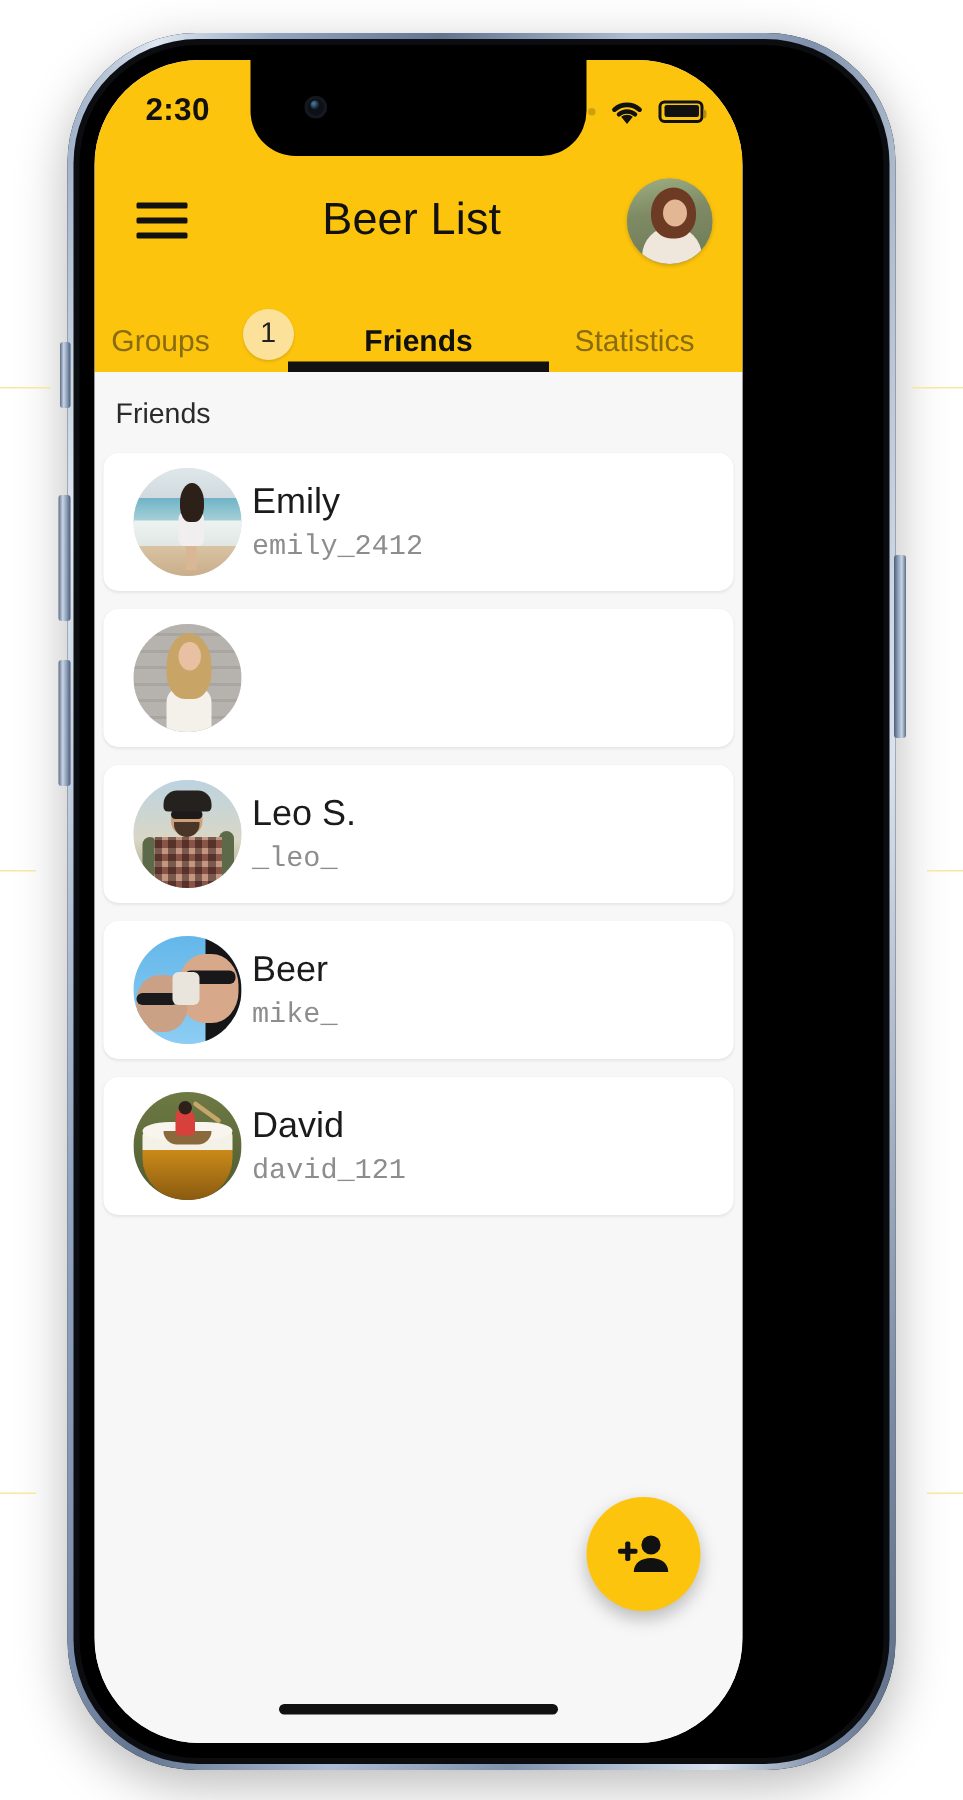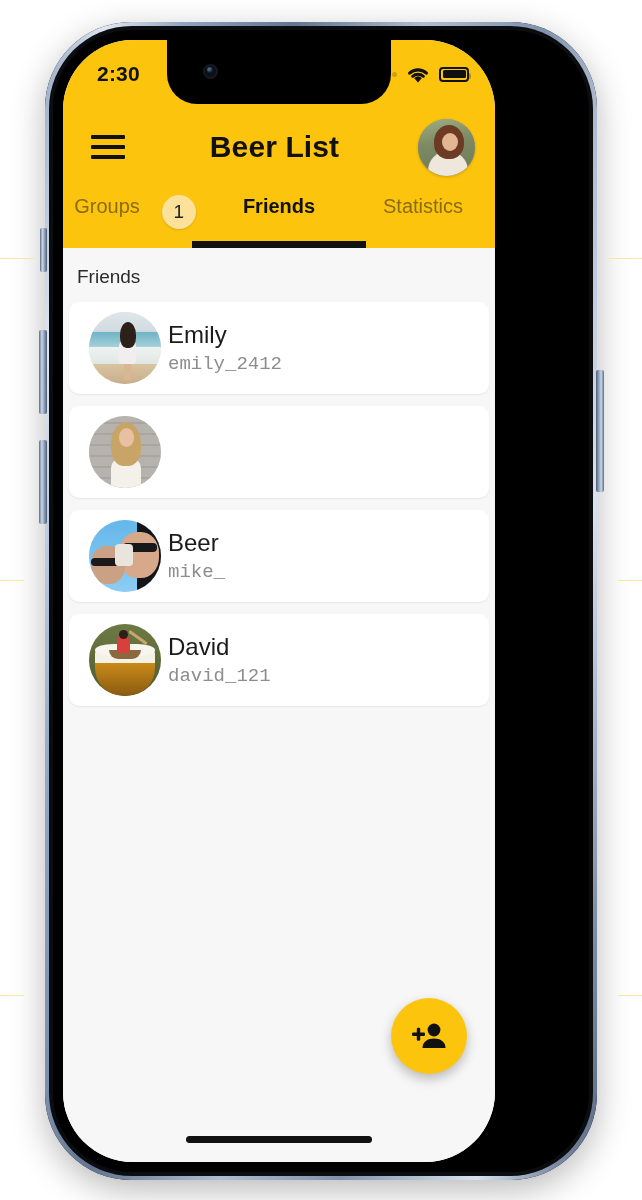--- a/index.html
+++ b/index.html
@@ -210,21 +210,21 @@
   .menu-btn span {
     display: block;
     width: 34px; height: 4px;
     background: #111;
     border-radius: 1px;
   }
   .app-title {
     flex: 1;
     text-align: center;
     font-size: 30px;
-    font-weight: bold;
+    font-weight: normal;
     color: #111;
     letter-spacing: .1px;
     margin-left: -6px;
   }
   .avatar-hdr {
     width: 57px; height: 57px;
     border-radius: 50%;
     overflow: hidden;
     background: #9aa07e;
     position: relative;
@@ -234,21 +234,21 @@
 
   .tabs {
     position: absolute;
     left: 0; right: 0; top: 155px;
     height: 53px;
     display: flex;
   }
   .tab {
     flex: 1;
     display: flex;
-    align-items: flex-start;
+    align-items: flex-end;
     justify-content: center;
     gap: 22px;
     font-size: 20px;
     color: #8a6c10;
     cursor: pointer;
     position: relative;
     padding-bottom: 8px;
     box-sizing: border-box;
   }
   .tab.active { color: #111; font-weight: bold; }
@@ -499,20 +499,36 @@
 
       <div class="card">
         <div class="av">
           <div class="ph is-wall"></div>
             <div class="is-dress"></div>
             <div class="is-hair"></div>
             <div class="is-face"></div>
         </div>
       </div>
 
+      <div class="card">
+        <div class="av">
+          <div class="ph leo-sky"></div>
+          <div class="leo-tree leo-t1"></div>
+            <div class="leo-tree leo-t2"></div>
+          <div class="leo-shirt"></div>
+            <div class="leo-face"></div>
+            <div class="leo-beard"></div>
+          <div class="leo-glass"></div>
+            <div class="leo-hat"></div>
+        </div>
+        <div class="who">
+          <div class="n">Leo S.</div>
+          <div class="u">_leo_</div>
+        </div>
+      </div>
 
       <div class="card">
         <div class="av">
           <div class="ph mk-sky"></div>
             <div class="mk-dark"></div>
           <div class="mk-head"></div>
             <div class="mk-glass"></div>
           <div class="mk-head2"></div>
             <div class="mk-glass2"></div>
             <div class="mk-can"></div>

